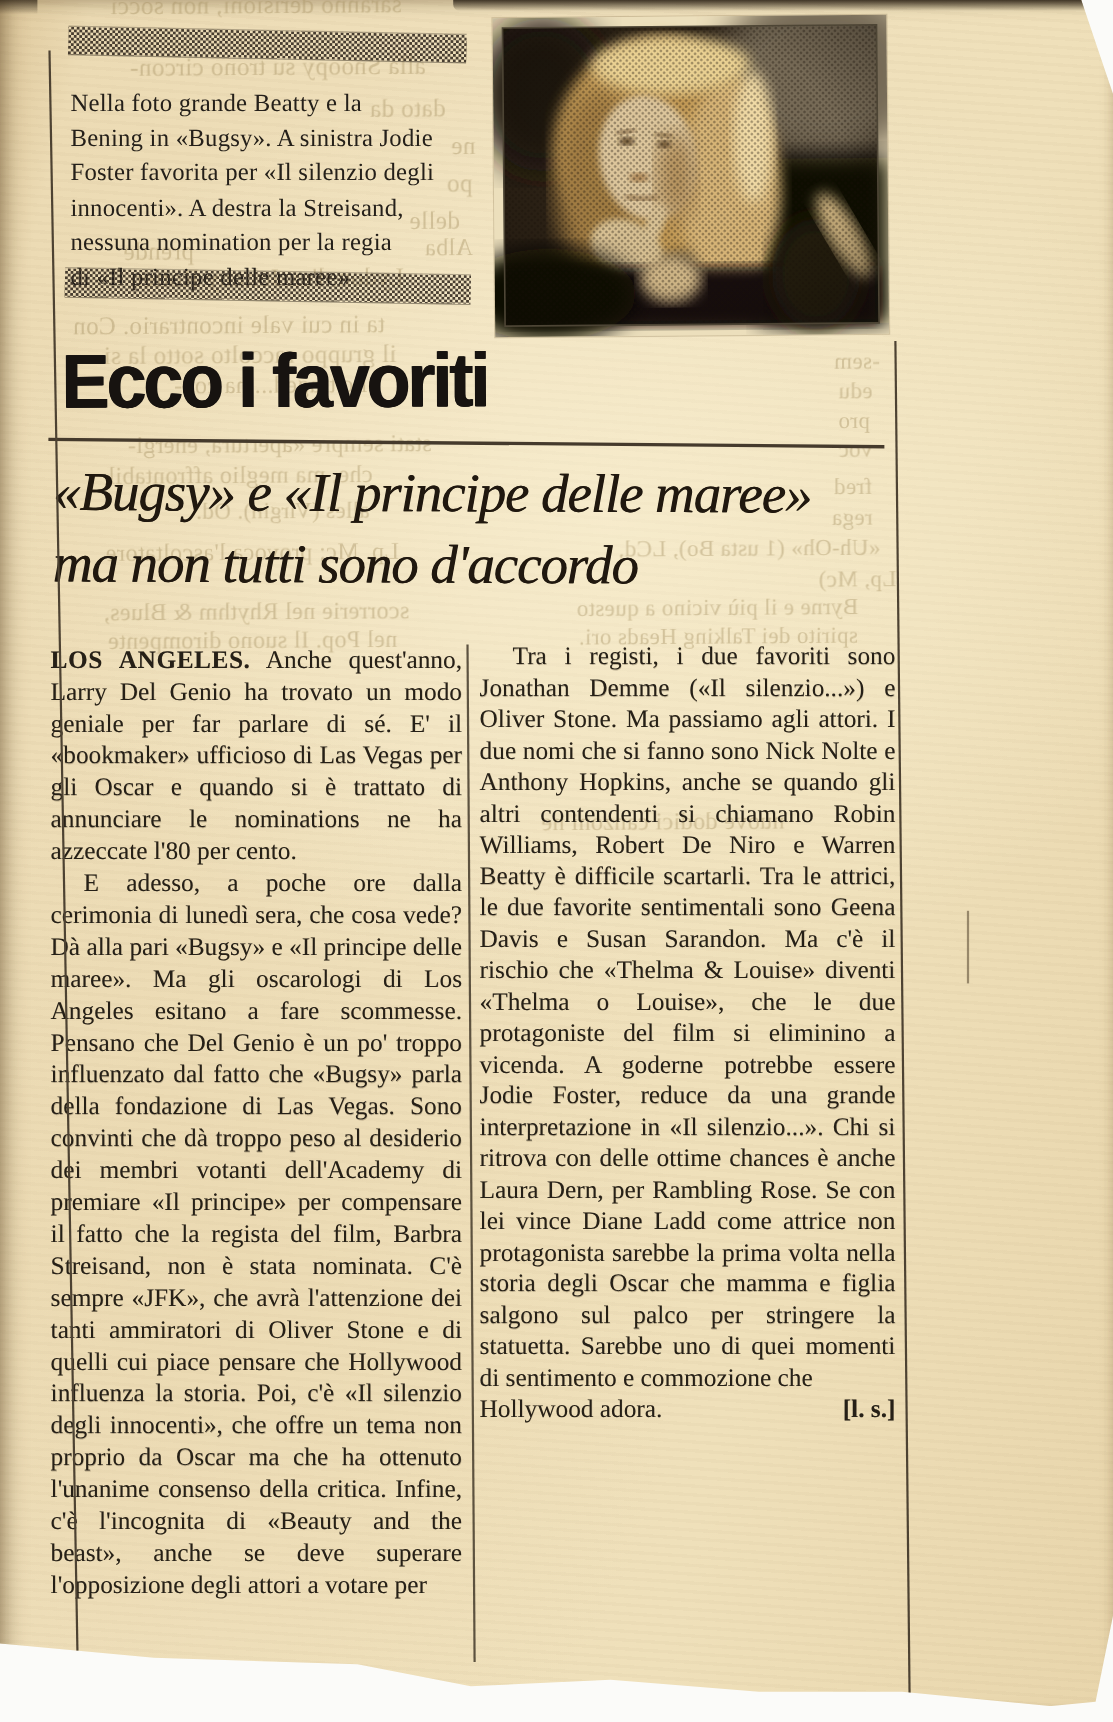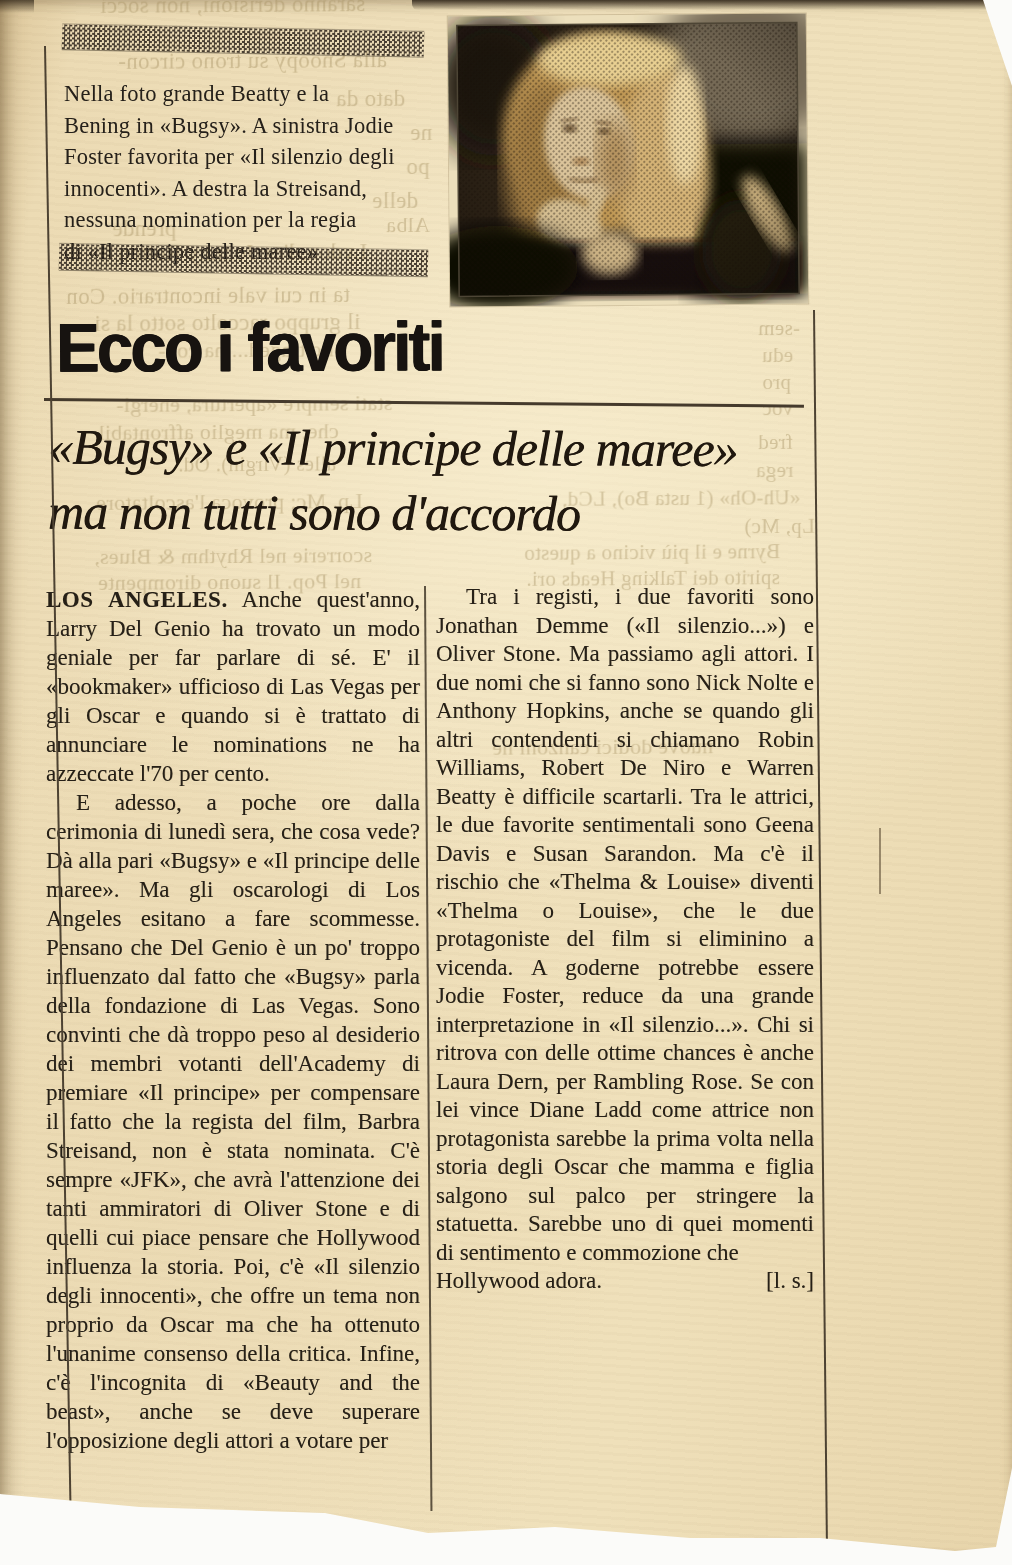--- a/index.html
+++ b/index.html
@@ -106,21 +106,21 @@
     text-align:justify;
     color:#262017;
     text-shadow:.3px .3px 0 rgba(60,45,30,.28);
   }
   .col p{margin:0;}
   .col p.indent{text-indent:30px;}
   .col-left{left:46px;top:585px;width:374px;font-size:23px;line-height:29px;}
   .col-right{left:436px;top:583px;width:378px;font-size:23px;line-height:28.5px;}
   .lead{font-weight:700;letter-spacing:.5px;}
   .lastline{display:flex;justify-content:space-between;align-items:flex-end;}
-  .sig{font-weight:400;}
+  .sig{font-weight:700;}
   
   .vrule{position:absolute;width:2px;background:#4d4232;transform-origin:top center;}
   .vrule-left{left:44px;top:46px;height:1455px;transform:rotate(-1deg);}
   .vrule-mid{left:424px;top:586px;height:925px;transform:rotate(-.4deg);opacity:.9;}
   .vrule-right{left:813px;top:310px;height:1238px;transform:rotate(-.6deg);}
   .vrule-dash{left:879px;top:828px;height:66px;transform:none;opacity:.65;background:#6a5b42;}
 </style>
 </head>
 <body>
 
@@ -236,21 +236,21 @@
 
     <h1 class="headline">Ecco i favoriti</h1>
     <div class="headline-rule"></div>
 
     <div class="subhead">
       <div>«Bugsy» e «Il principe delle maree»</div>
       <div>ma non tutti sono d'accordo</div>
     </div>
 
     <div class="col col-left">
-      <p><span class="lead">LOS ANGELES.</span><span> Anche quest'anno, Larry Del Genio ha trovato un modo geniale per far parlare di sé. E' il «bookmaker» ufficioso di Las Vegas per gli Oscar e quando si è trattato di annunciare le nominations ne ha azzeccate l'70 per cento.</span></p>
+      <p><span class="lead">LOS ANGELES.</span><span> Anche quest'anno, Larry Del Genio ha trovato un modo geniale per far parlare di sé. E' il «bookmaker» ufficioso di Las Vegas per gli Oscar e quando si è trattato di annunciare le nominations ne ha azzeccate l'80 per cento.</span></p>
       <p class="indent">E adesso, a poche ore dalla cerimonia di lunedì sera, che cosa vede? Dà alla pari «Bugsy» e «Il principe delle maree». Ma gli oscarologi di Los Angeles esitano a fare scommesse. Pensano che Del Genio è un po' troppo influenzato dal fatto che «Bugsy» parla della fondazione di Las Vegas. Sono convinti che dà troppo peso al desiderio dei membri votanti dell'Academy di premiare «Il principe» per compensare il fatto che la regista del film, Barbra Streisand, non è stata nominata. C'è sempre «JFK», che avrà l'attenzione dei tanti ammiratori di Oliver Stone e di quelli cui piace pensare che Hollywood influenza la storia. Poi, c'è «Il silenzio degli innocenti», che offre un tema non proprio da Oscar ma che ha ottenuto l'unanime consenso della critica. Infine, c'è l'incognita di «Beauty and the beast», anche se deve superare l'opposizione degli attori a votare per</p>
     </div>
 
     <div class="col col-right">
       <p class="indent">Tra i registi, i due favoriti sono Jonathan Demme («Il silenzio...») e Oliver Stone. Ma passiamo agli attori. I due nomi che si fanno sono Nick Nolte e Anthony Hopkins, anche se quando gli altri contendenti si chiamano Robin Williams, Robert De Niro e Warren Beatty è difficile scartarli. Tra le attrici, le due favorite sentimentali sono Geena Davis e Susan Sarandon. Ma c'è il rischio che «Thelma &amp; Louise» diventi «Thelma o Louise», che le due protagoniste del film si eliminino a vicenda. A goderne potrebbe essere Jodie Foster, reduce da una grande interpretazione in «Il silenzio...». Chi si ritrova con delle ottime chances è anche Laura Dern, per Rambling Rose. Se con lei vince Diane Ladd come attrice non protagonista sarebbe la prima volta nella storia degli Oscar che mamma e figlia salgono sul palco per stringere la statuetta. Sarebbe uno di quei momenti di sentimento e commozione che</p>
       <div class="lastline">
         <span>Hollywood adora.</span>
         <span class="sig">[l. s.]</span>
       </div>
     </div>

